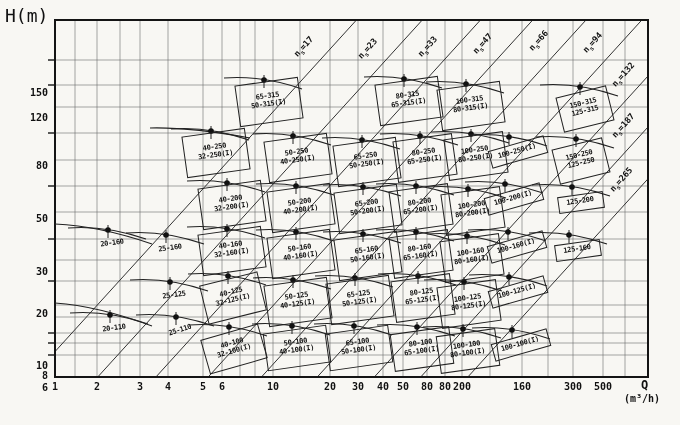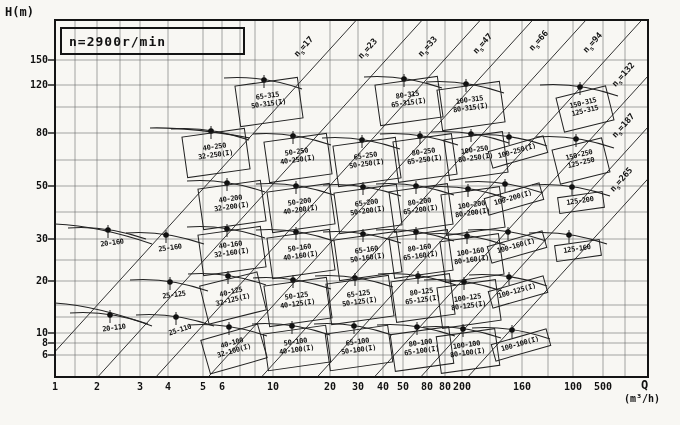--- a/index.html
+++ b/index.html
@@ -1,24 +1,24 @@
 <!DOCTYPE html>
 <html><head>
 <meta charset="utf-8">
 <style>
   html,body{margin:0;padding:0;background:#e9e8e4;}
   #chart{position:relative;width:680px;height:425px;background:#f8f7f3;
          font-family:"DejaVu Sans Mono","Liberation Mono",monospace;color:#111;overflow:hidden;}
   #plot-svg{position:absolute;left:0;top:0;}
   .title-box{position:absolute;left:60px;top:27px;width:174px;height:24px;border:2px solid #141414;
              display:flex;align-items:center;padding-left:7px;font-weight:bold;font-size:13px;letter-spacing:1px;}
-  .axis-y-name{position:absolute;left:5px;top:5px;font-size:12px;font-weight:bold;}
+  .axis-y-name{position:absolute;left:5px;top:5px;font-size:18px;font-weight:normal;}
   .axis-x-name{position:absolute;left:641px;top:378px;font-size:12px;font-weight:bold;}
   .axis-x-unit{position:absolute;left:624px;top:393px;font-size:10px;font-weight:bold;}
-  .ytick{position:absolute;left:10px;width:38px;text-align:right;font-size:10px;font-weight:bold;transform:translateY(-6px);}
+  .ytick{position:absolute;left:10px;width:38px;text-align:right;font-size:10px;font-weight:bold;transform:translateY(-6px);margin-top:33px;}
   .xtick{position:absolute;top:381px;font-size:10px;font-weight:bold;transform:translateX(-50%);}
   .pump-label{position:absolute;width:84px;text-align:center;font-size:7px;font-weight:bold;
               line-height:8px;letter-spacing:-0.3px;white-space:nowrap;}
   .pump-box{position:absolute;border:1.2px solid #222;}
   .ns-label{position:absolute;font-size:8.5px;font-weight:bold;white-space:nowrap;}
   .ns-label sub{font-size:6px;}
 </style>
 </head>
 <body>
 
@@ -207,23 +207,20 @@
       <line x1="417" y1="322" x2="417" y2="335" stroke="#222" stroke-width="1"></line>
       <circle cx="417" cy="327" r="2.8" fill="#111"></circle>
       <path d="M423,327 Q460,324 501,338" fill="none" stroke="#222" stroke-width="1.1"></path>
       <line x1="463" y1="324" x2="463" y2="337" stroke="#222" stroke-width="1"></line>
       <circle cx="463" cy="329" r="2.8" fill="#111"></circle>
       <path d="M472,328 Q509,325 550,339" fill="none" stroke="#222" stroke-width="1.1"></path>
       <line x1="512" y1="325" x2="512" y2="338" stroke="#222" stroke-width="1"></line>
       <circle cx="512" cy="330" r="2.8" fill="#111"></circle>
     </svg>
   <div class="axis-y-name">H(m)</div>
-  <div class="title-box">
-    <span>n=2900r/min</span>
-  </div>
   <div class="axis-x-name">Q</div>
   <div class="axis-x-unit">(m³/h)</div>
   <div id="overlay">
       <div class="ns-label" style="left: 292px; top: 41px; transform: rotate(-48deg);">n<sub>s</sub>=17</div>
       <div class="ns-label" style="left: 356px; top: 43px; transform: rotate(-48deg);">n<sub>s</sub>=23</div>
       <div class="ns-label" style="left: 416px; top: 41px; transform: rotate(-48deg);">n<sub>s</sub>=33</div>
       <div class="ns-label" style="left: 471px; top: 38px; transform: rotate(-48deg);">n<sub>s</sub>=47</div>
       <div class="ns-label" style="left: 527px; top: 35px; transform: rotate(-48deg);">n<sub>s</sub>=66</div>
       <div class="ns-label" style="left: 581px; top: 37px; transform: rotate(-48deg);">n<sub>s</sub>=94</div>
       <div class="ns-label" style="left: 609px; top: 69px; transform: rotate(-48deg);">n<sub>s</sub>=132</div>
@@ -246,21 +243,21 @@
       <div class="xtick" style="left: 222px;">6</div>
       <div class="xtick" style="left: 273px;">10</div>
       <div class="xtick" style="left: 330px;">20</div>
       <div class="xtick" style="left: 358px;">30</div>
       <div class="xtick" style="left: 383px;">40</div>
       <div class="xtick" style="left: 403px;">50</div>
       <div class="xtick" style="left: 427px;">80</div>
       <div class="xtick" style="left: 445px;">80</div>
       <div class="xtick" style="left: 462px;">200</div>
       <div class="xtick" style="left: 522px;">160</div>
-      <div class="xtick" style="left: 573px;">100</div>
+      <div class="xtick" style="left: 573px;">300</div>
       <div class="xtick" style="left: 603px;">500</div>
       <div class="pump-box" style="left: 237px; top: 81px; width: 62px; height: 40px; transform: rotate(-8deg);"></div>
       <div class="pump-label" style="left: 226px; top: 92px; transform: rotate(-8deg);">
         <div>65-315</div>
         <div>50-315(I)</div>
       </div>
       <div class="pump-box" style="left: 377px; top: 80px; width: 62px; height: 40px; transform: rotate(-8deg);"></div>
       <div class="pump-label" style="left: 366px; top: 91px; transform: rotate(-8deg);">
         <div>80-315</div>
         <div>65-315(I)</div>

